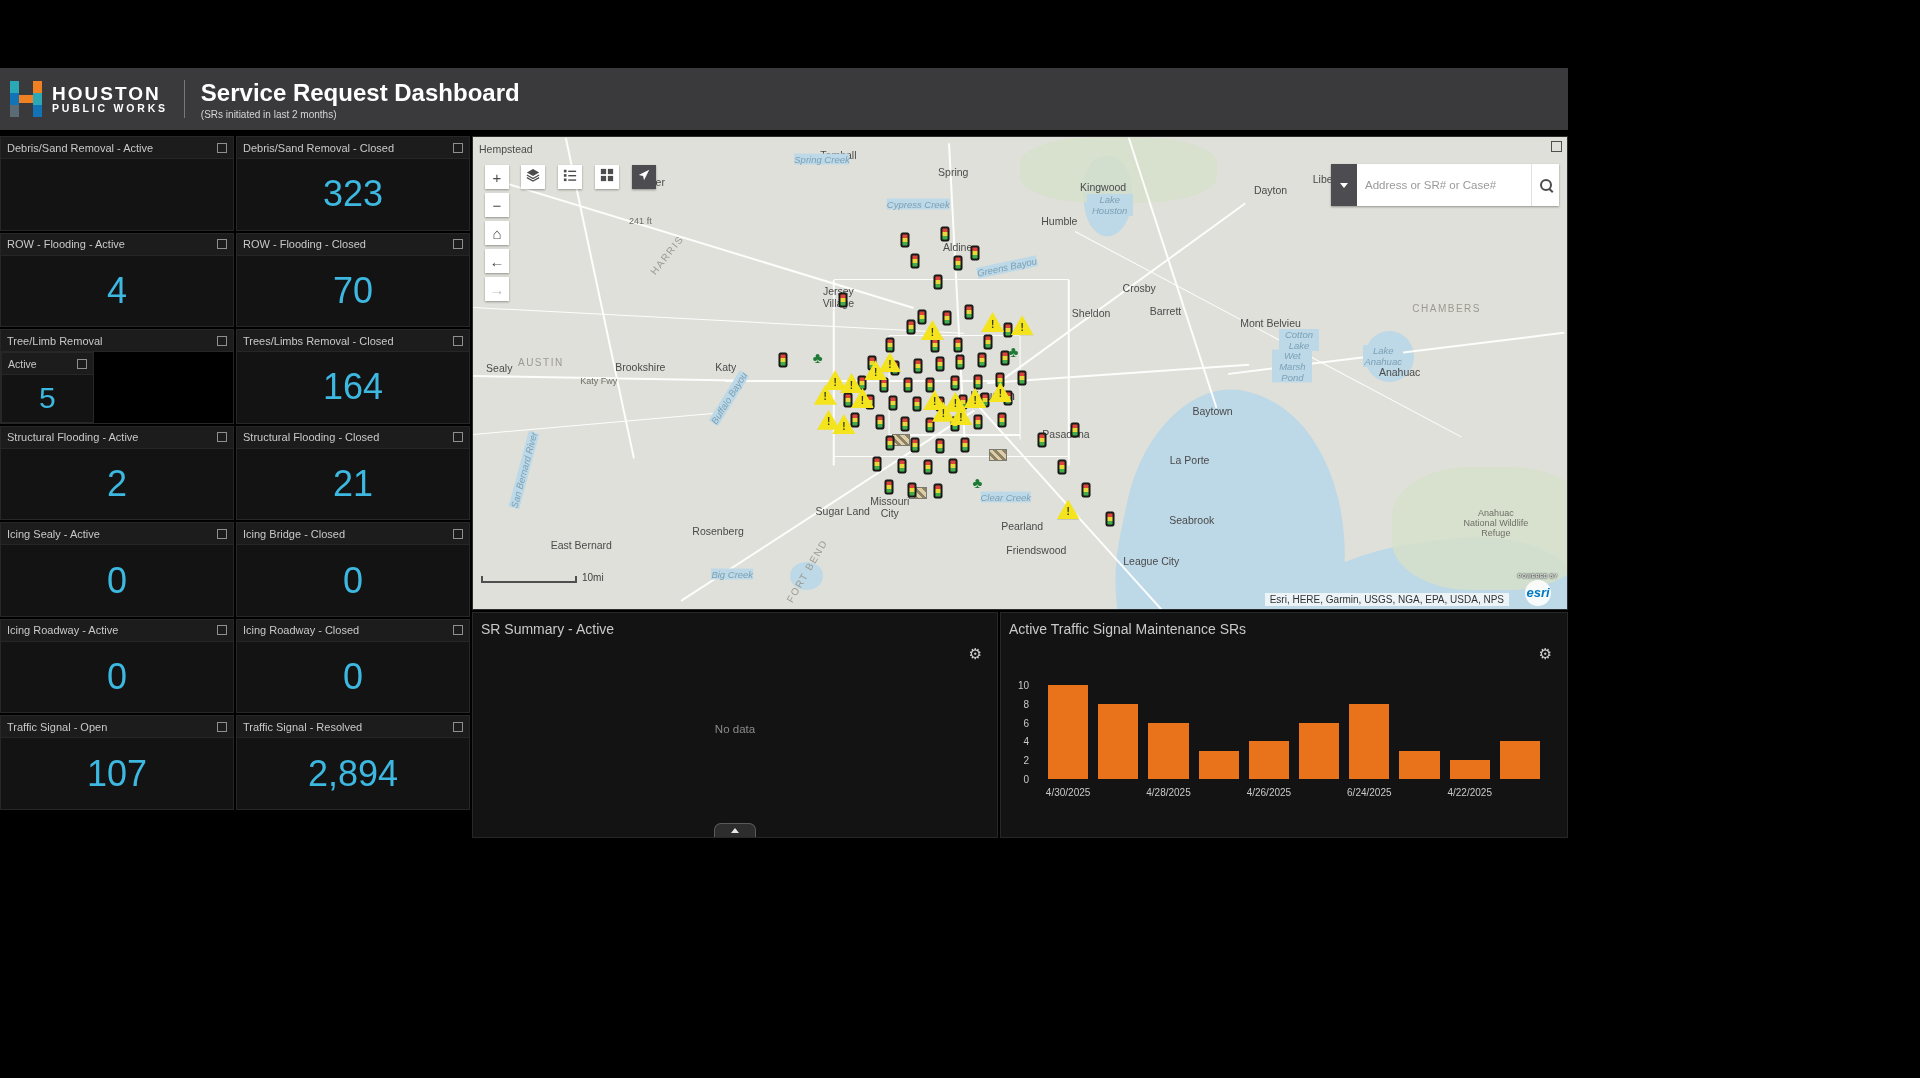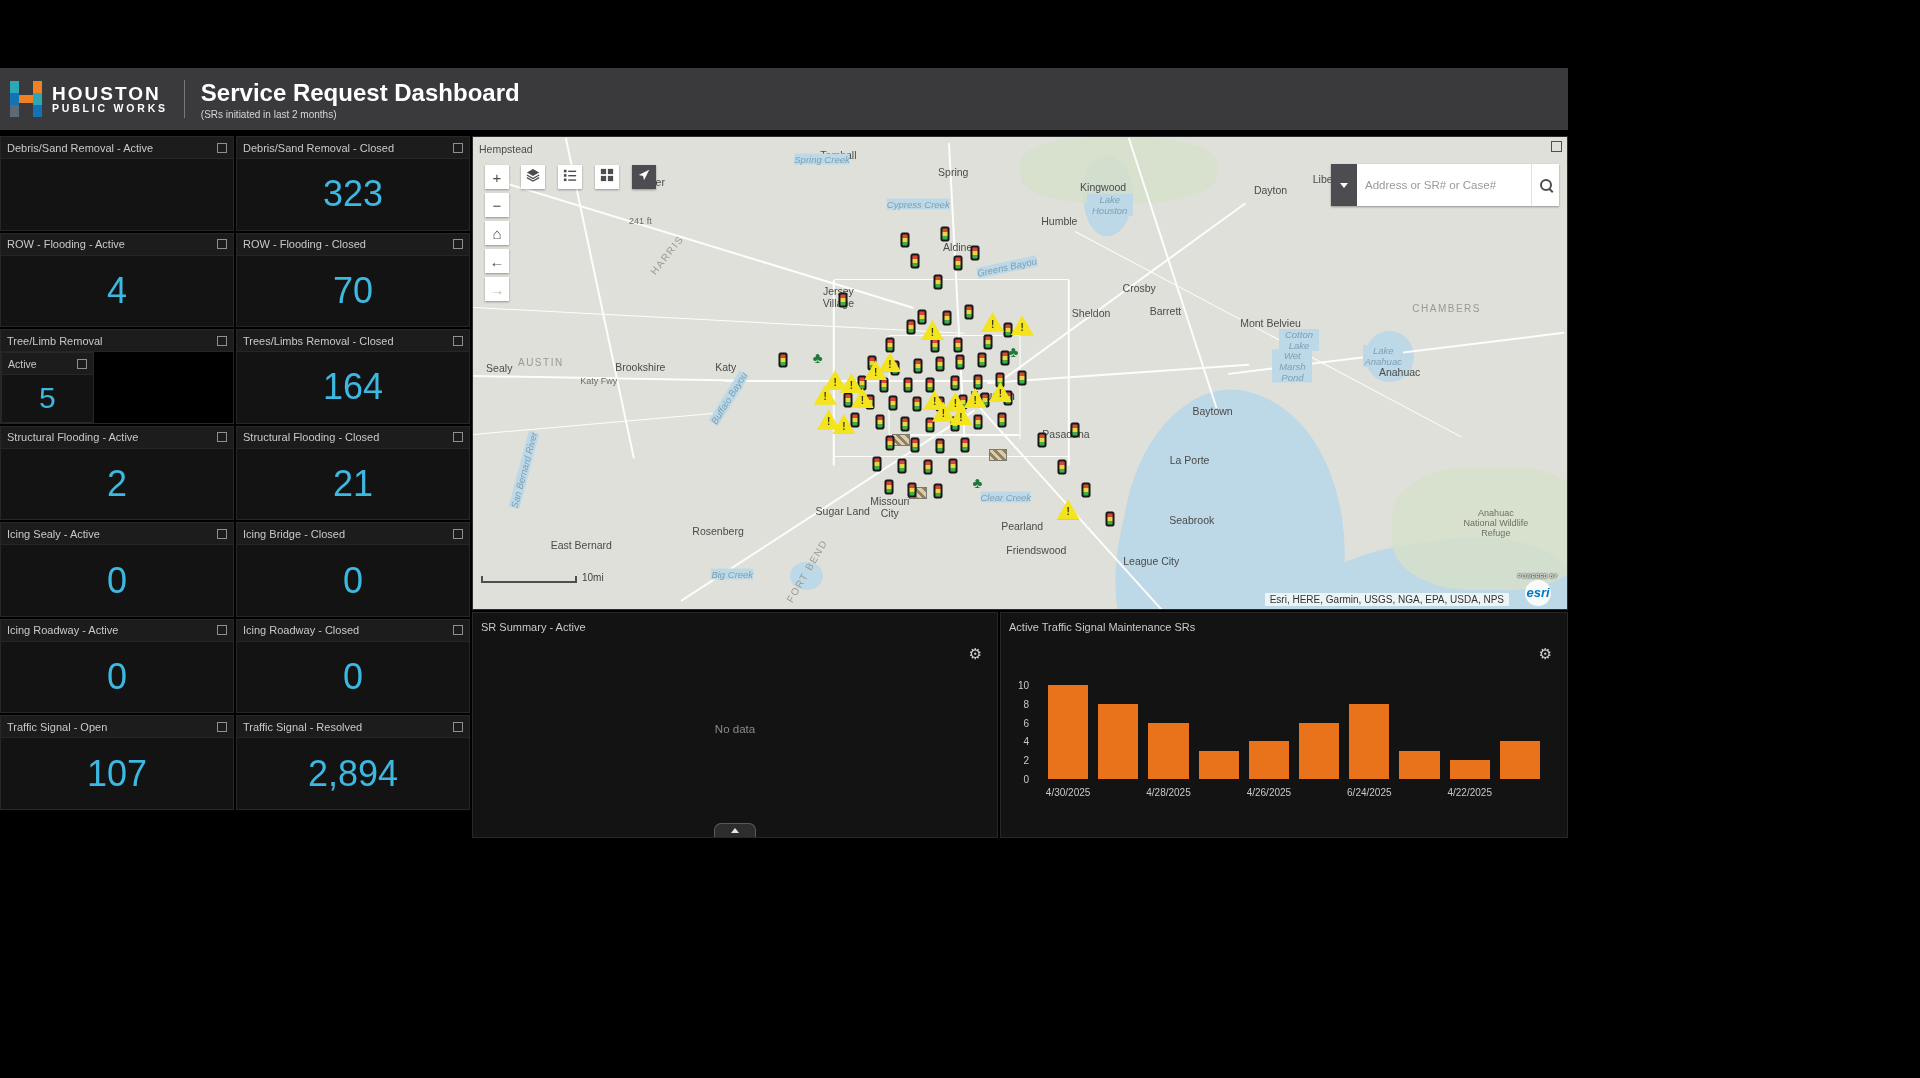--- a/index.html
+++ b/index.html
@@ -93,21 +93,21 @@
           font-size:10px;padding:1px 5px;z-index:10;}
   .esri{position:absolute;right:6px;bottom:3px;width:46px;text-align:center;z-index:10;}
   .esri .pb{font-size:5px;color:#fff;letter-spacing:.6px;text-shadow:0 0 2px #000,0 0 2px #000;}
   .esri .circle{width:26px;height:26px;margin:1px auto 0;background:rgba(255,255,255,.88);border-radius:50%;
                 color:#0079c1;font-weight:bold;font-style:italic;font-size:13px;line-height:26px;}
   .map-expand{position:absolute;right:5px;top:4px;width:9px;height:9px;border:1px solid #4f4f4f;z-index:10;cursor:pointer;}
 
   
   .sr-panel{position:absolute;left:472px;top:482px;width:526px;height:226px;background:#131313;border:1px solid #272727;box-sizing:border-box;}
   .chart-panel{position:absolute;left:1000px;top:482px;width:568px;height:226px;background:#131313;border:1px solid #272727;box-sizing:border-box;}
-  .panel-title{position:absolute;left:8px;top:8px;font-size:11px;color:#c9c9c9;}
+  .panel-title{position:absolute;left:8px;top:8px;font-size:14px;color:#c9c9c9;}
   .gear{position:absolute;right:15px;top:33px;color:#cfcfcf;font-size:15px;line-height:1;cursor:pointer;}
   .no-data{position:absolute;left:50%;top:52%;transform:translate(-50%,-50%);color:#8a8a8a;font-size:11.5px;}
   .expand-tab{position:absolute;left:50%;bottom:0;transform:translateX(-50%);width:40px;height:13px;
               background:#2d2d2d;border:1px solid #5a5a5a;border-bottom:none;border-radius:7px 7px 0 0;
               display:flex;align-items:center;justify-content:center;cursor:pointer;}
   .up-tri{width:0;height:0;border-left:4px solid transparent;border-right:4px solid transparent;border-bottom:5px solid #e6e6e6;}
 
   .y-axis{position:absolute;left:0;top:72px;bottom:58px;width:36px;}
   .y-axis span{position:absolute;right:8px;transform:translateY(50%);font-size:10px;color:#c9c9c9;}
   .chart-plot{position:absolute;left:42px;right:22px;top:72px;bottom:58px;display:flex;align-items:flex-end;}

